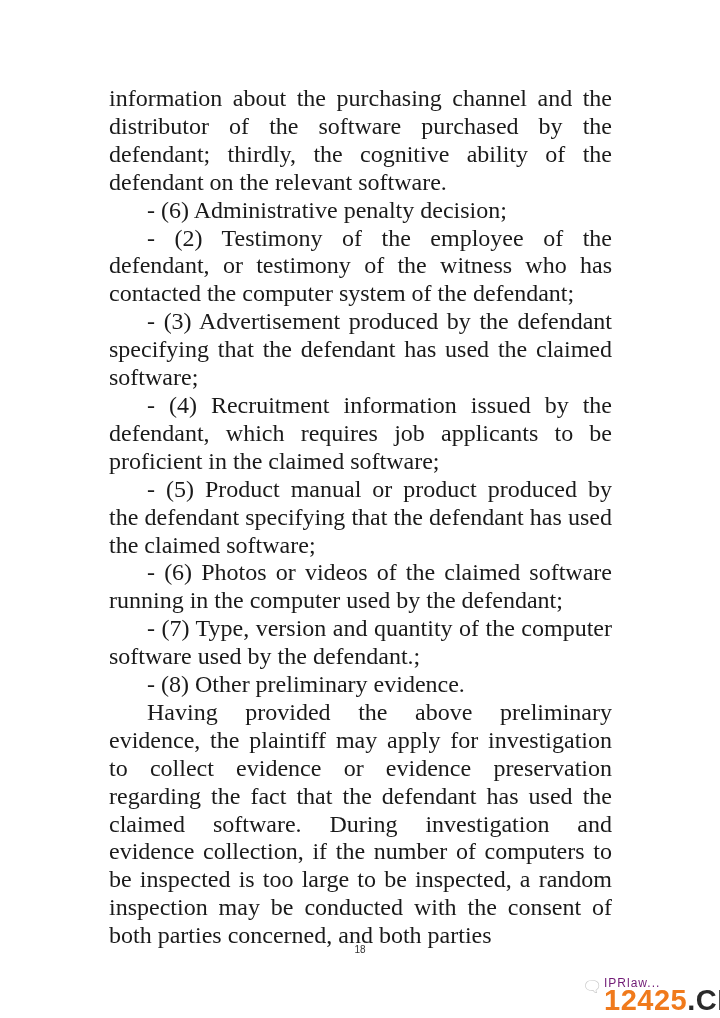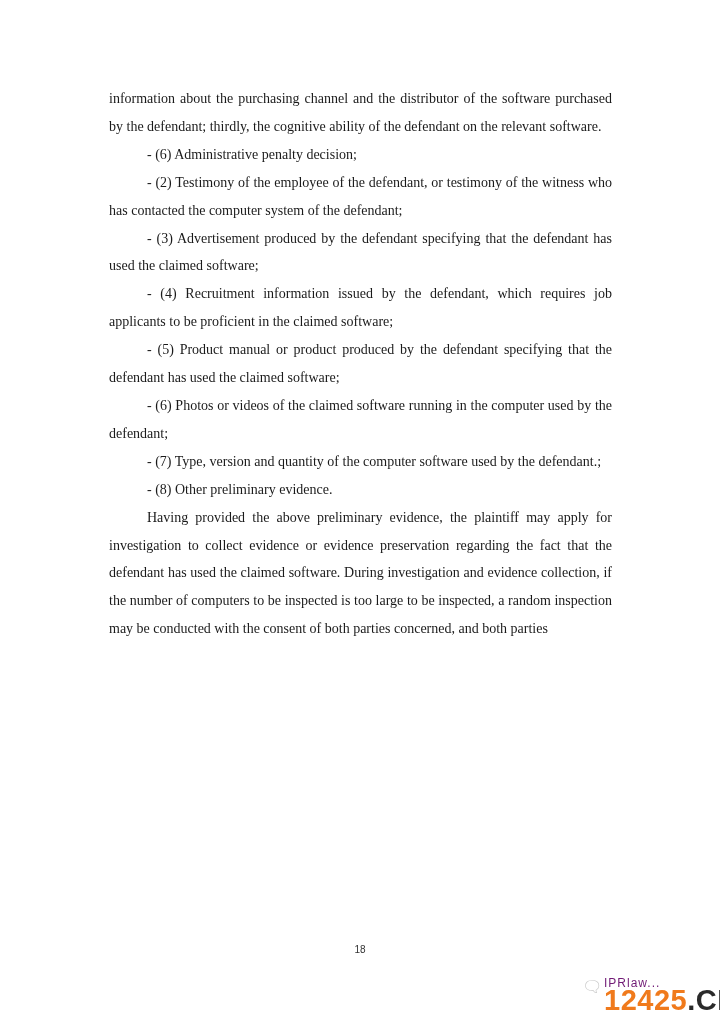--- a/index.html
+++ b/index.html
@@ -16,21 +16,21 @@
     color: #1a1a1a;
   }
   .page {
     position: absolute;
     left: 109px;
     top: 85px;
     width: 503px;
   }
   .para {
     margin: 0;
-    font-size: 14px;
+    font-size: 24px;
     line-height: 27.9px;
     text-align: justify;
     text-align-last: left;
   }
   .indent {
     text-indent: 38px;
   }
   .page-number {
     position: absolute;
     left: 0;

